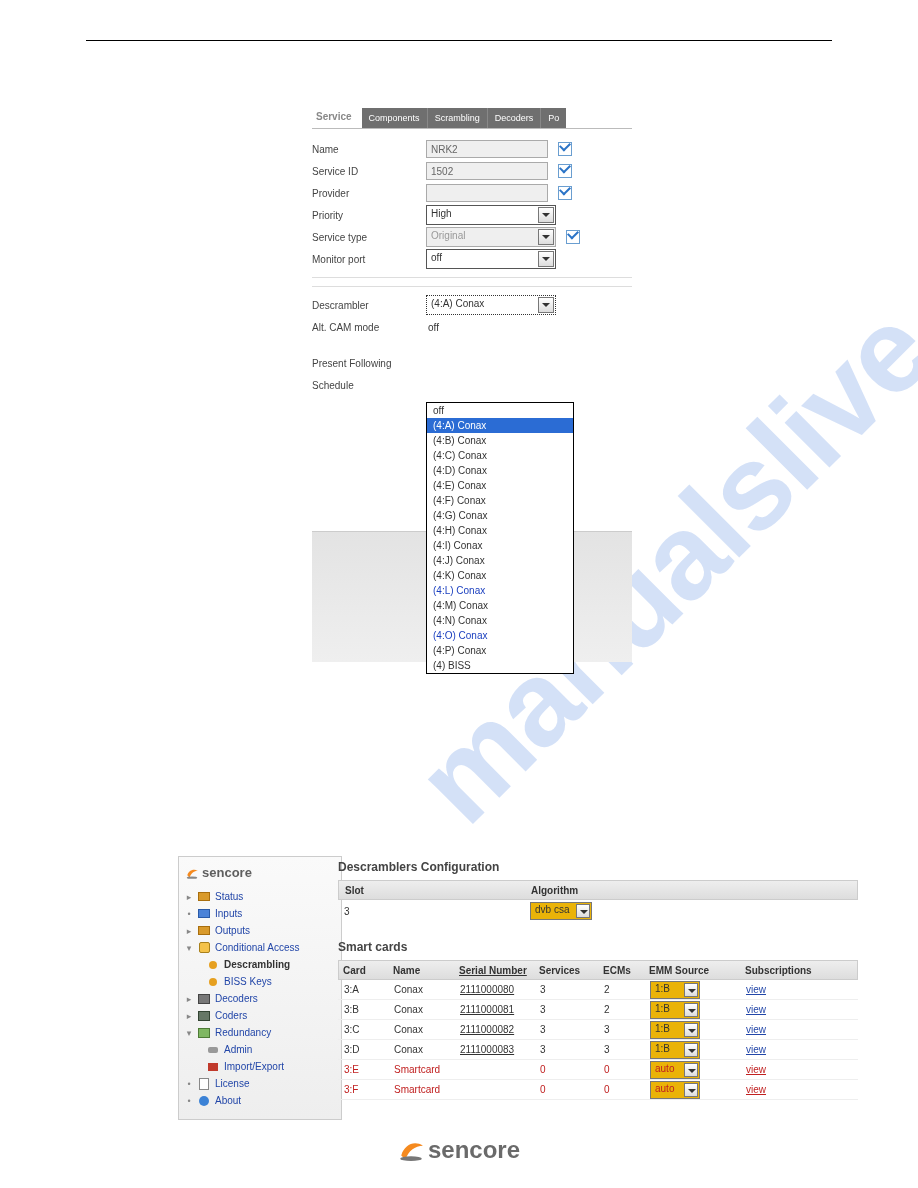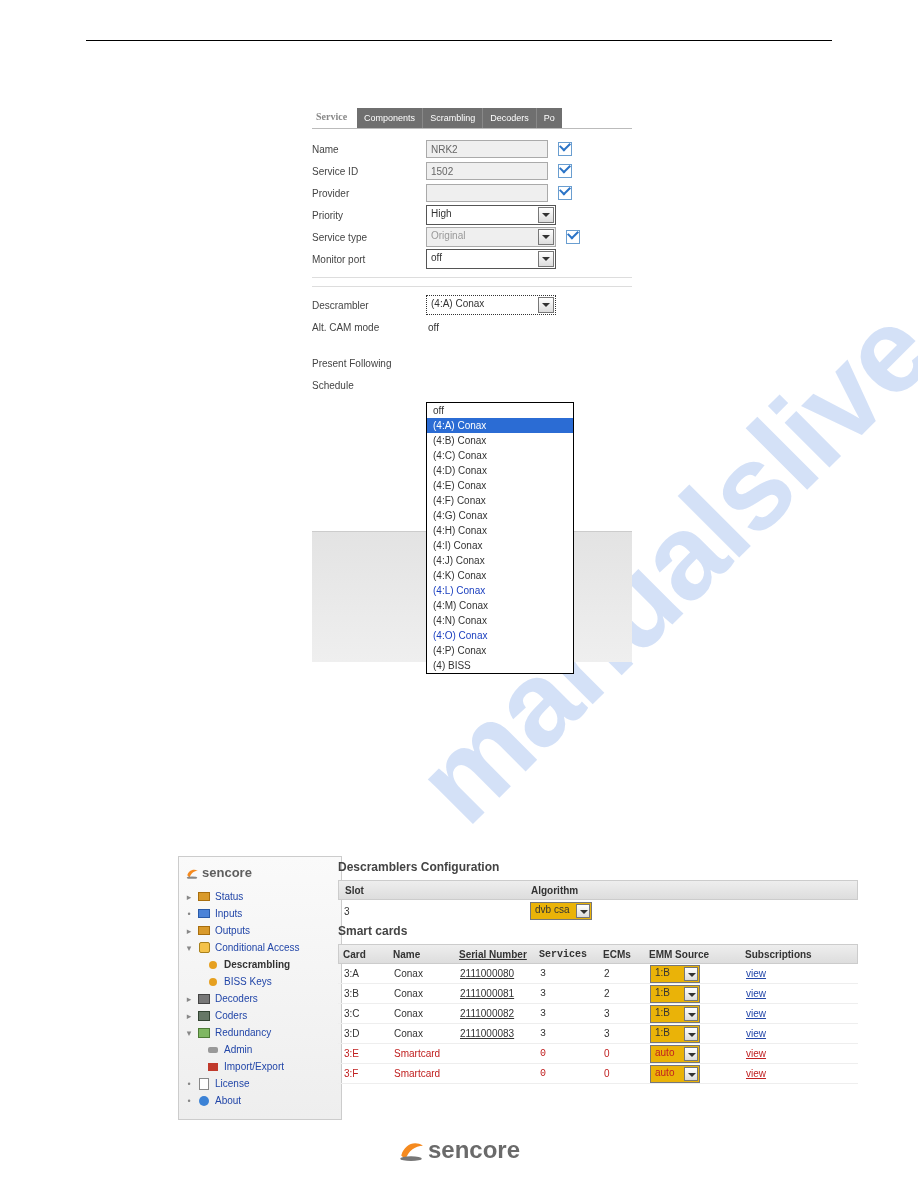--- a/index.html
+++ b/index.html
@@ -5,21 +5,21 @@
   html, body { margin:0; padding:0; background:#fff; font-family:Verdana, Arial, sans-serif; font-size:11px; color:#333; }
   .page { width:918px; height:1188px; position:relative; margin:0 auto; }
   .hr-top { position:absolute; top:40px; left:86px; right:86px; border-top:1px solid #000; }
 
   
   .watermark { position:absolute; left:300px; top:400px; font-size:120px; font-weight:600; color:rgba(60,120,220,0.22); transform:rotate(-45deg); transform-origin:center; pointer-events:none; font-family:Arial,sans-serif; letter-spacing:-2px; white-space:nowrap; }
 
   
   .svc-panel { position:absolute; left:312px; top:105px; width:320px; }
   .svc-tabs { display:flex; align-items:center; }
-  .svc-tab-label { font-size:10px; color:#888; font-weight:bold; padding:6px 10px 6px 4px;font-family:Liberation Serif, serif; }
+  .svc-tab-label { font-size:10px; color:#888; font-weight:bold; padding:6px 10px 6px 4px; }
   .svc-tab { background:#6f6f6f; color:#fff; font-size:9px; padding:5px 7px; border-right:1px solid #888; cursor:pointer; }
   .svc-tab.rclip { border-right:none; }
   .svc-body { border-top:1px solid #bbb; padding:10px 0 6px 0; }
   .svc-row { display:flex; align-items:center; height:20px; margin-bottom:2px; }
   .svc-row label { flex:0 0 114px; font-size:10px; color:#444; }
   .svc-input { width:112px; height:16px; border:1px solid #aaa; background:#efefef; color:#666; font-size:10px; padding:0 4px; }
   .svc-sel { width:122px; height:18px; border:1px solid #555; background:#fff; font-size:10px; padding:0 2px 0 4px; position:relative; line-height:16px; }
   .svc-sel.ro { color:#999; background:#efefef; border-color:#aaa; }
   .sel-caret { position:absolute; right:1px; top:1px; width:14px; height:14px; background:linear-gradient(#fff,#ddd); border:1px solid #777; }
   .sel-caret:after { content:""; position:absolute; left:3px; top:5px; border-left:4px solid transparent; border-right:4px solid transparent; border-top:4px solid #333; }
@@ -56,21 +56,21 @@
   .slotbar .c1 { width:186px; }
   .slotrow { display:flex; align-items:center; padding:2px 6px; font-size:10px; }
   .slotrow .c1 { width:186px; }
 
   .sc-head { display:flex; background:linear-gradient(#eee,#ddd); border:1px solid #ccc; font-size:10px; height:18px; align-items:center; padding:0 4px; font-weight:bold; }
   .sc-row { display:flex; align-items:center; padding:0 6px; font-size:10px; border-bottom:1px solid #eee; height:19px; }
   .sc-row.red { color:#c02020; }
   .col-card { width:50px; }
   .col-name { width:66px; }
   .col-sn { width:80px;text-decoration:underline; }
-  .col-svc { width:64px;font-family:Liberation Mono, monospace; }
+  .col-svc { width:64px; }
   .col-ecm { width:46px; }
   .col-emm { width:96px; display:flex; align-items:center; }
   .col-sub { width:80px; }
   .emm-sel { width:44px; height:16px; border:1px solid #777; background:#eab308; font-size:10px; line-height:14px; padding-left:4px; position:relative; }
   .emm-sel .sel-caret { width:12px; height:12px; }
   a.view { color:#2246a8; text-decoration:underline; font-size:10px; }
   a.view.red { color:#c02020; }
 
   
   .footer-logo { position:absolute; left:0; right:0; bottom:24px; display:flex; justify-content:center; align-items:center; gap:4px; }
@@ -287,21 +287,21 @@
         <span>Algorithm</span>
       </div>
       <div class="slotrow">
         <span class="c1">3</span>
         <div class="emm-sel" style="width:56px">
           <span>dvb csa</span>
           <span class="sel-caret"></span>
         </div>
       </div>
 
-      <h3 style="margin-top:2px">Smart cards</h3>
+      <h3 style="margin-top:18px">Smart cards</h3>
       <div class="sc-head">
         <span class="col-card">Card</span>
         <span class="col-name">Name</span>
         <span class="col-sn">Serial Number</span>
         <span class="col-svc">Services</span>
         <span class="col-ecm">ECMs</span>
         <span class="col-emm">EMM Source</span>
         <span class="col-sub">Subscriptions</span>
       </div>
       <div id="sc-rows">

